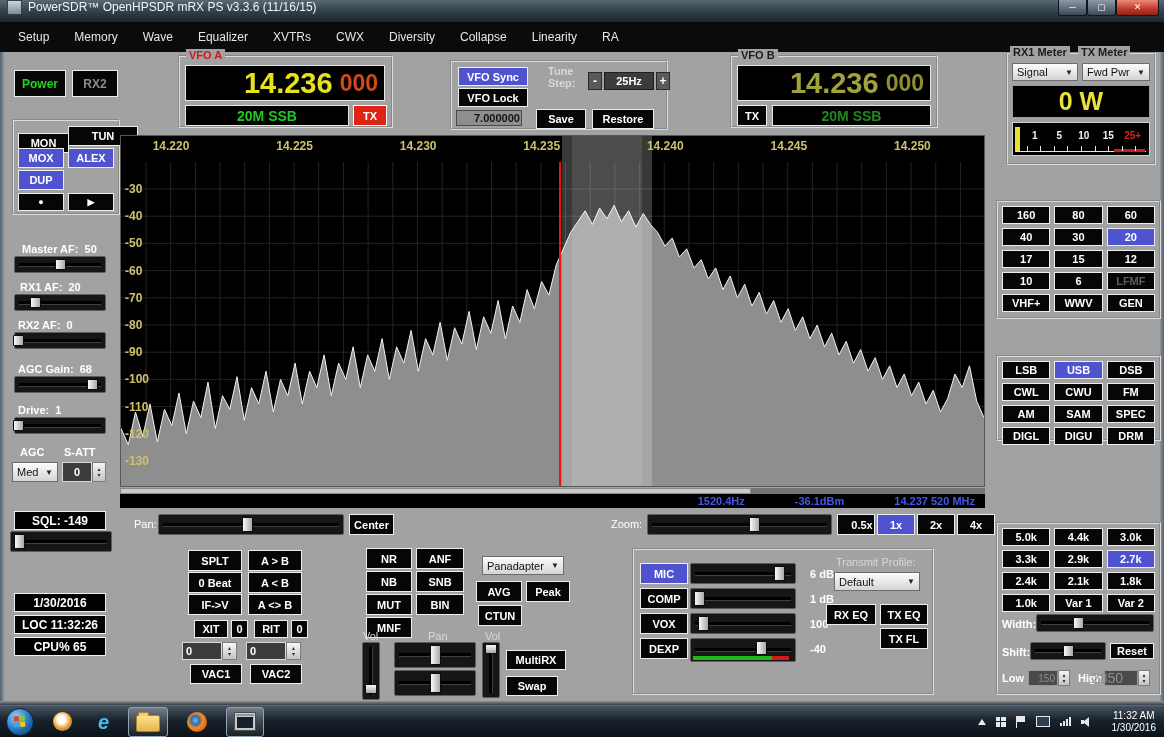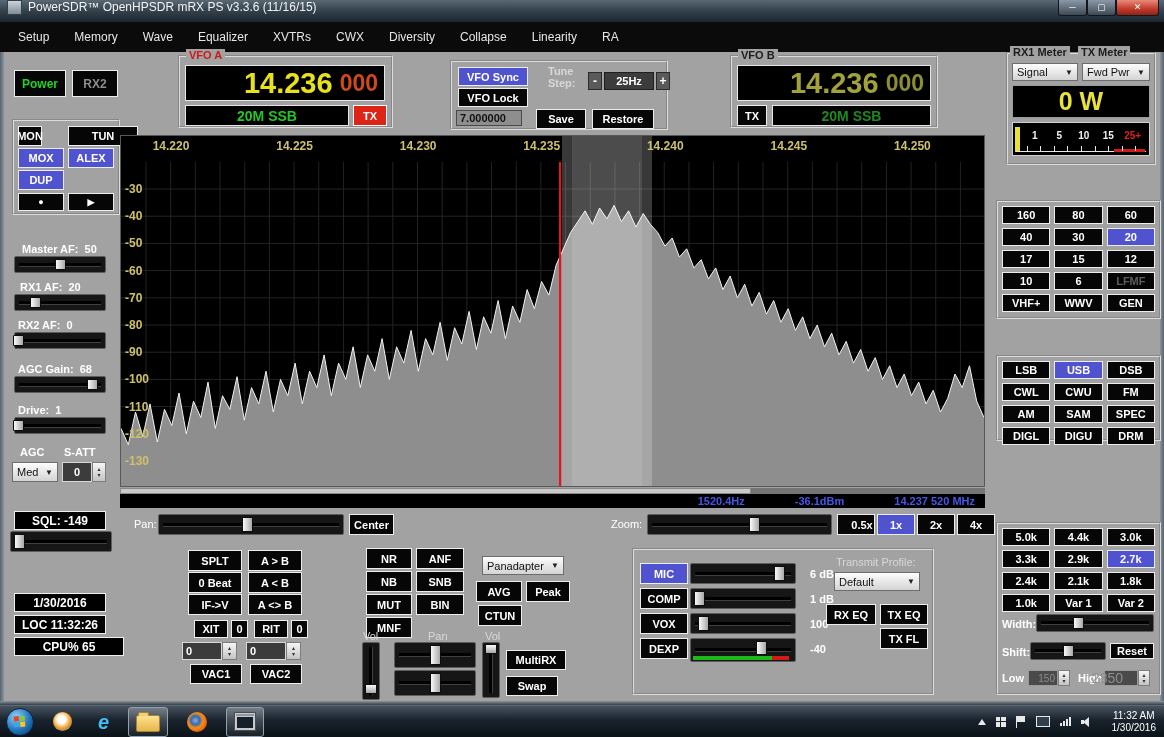--- a/index.html
+++ b/index.html
@@ -156,21 +156,21 @@
     </div>
 
   <div class="frame-l"></div>
   <div class="frame-r"></div>
   <div class="frame-b"></div>
 
   <div class="btn abs" style="left:14px;top:70px;width:52px;height:27px;color:#22d422;font-size:12px;">Power</div>
   <div class="btn abs" style="left:72px;top:70px;width:46px;height:27px;color:#8c8c8c;font-size:12px;">RX2</div>
 
   <div class="group" style="left:12px;top:119px;width:108px;height:96px;">
-    <div class="btn abs" style="left:4px;top:5px;width:24px;height:20px;">MON</div>
+    <div class="btn abs" style="left:4px;top:12px;width:51px;height:20px;">MON</div>
     <div class="btn abs" style="left:54px;top:5px;width:70px;height:20px;">TUN</div>
     <div class="btn blue abs" style="left:4px;top:27px;width:46px;height:20px;">MOX</div>
     <div class="btn blue abs" style="left:54px;top:27px;width:46px;height:20px;">ALEX</div>
     <div class="btn blue abs" style="left:4px;top:49px;width:46px;height:20px;">DUP</div>
     <div class="btn abs" style="left:4px;top:72px;width:46px;height:18px;font-size:9px;">●</div>
     <div class="btn abs" style="left:54px;top:72px;width:46px;height:18px;font-size:9px;">▶</div>
   </div>
 
   <div class="group" style="left:178px;top:55px;width:215px;height:73px;">
     <div class="gtitle red">VFO A</div>
@@ -181,21 +181,21 @@
     <div class="lcd" style="left:5px;top:48px;width:164px;height:21px;justify-content:center;">
       <span style="color:#22c822;font-size:14px;font-weight:bold;">20M SSB</span>
     </div>
     <div class="btn abs" style="left:173px;top:48px;width:34px;height:21px;background:#de2416;border-color:#fff;">TX</div>
   </div>
 
   <div class="group" style="left:450px;top:60px;width:218px;height:70px;">
     <div class="btn blue abs" style="left:6px;top:5px;width:70px;height:19px;">VFO Sync</div>
     <div class="btn abs" style="left:6px;top:26px;width:70px;height:19px;">VFO Lock</div>
     <div class="abs" style="left:4px;top:48px;width:66px;height:16px;background:#8e8e8e;border:1px solid #4a4a4a;
-         color:#111;font-size:11px;font-weight:bold;display:flex;align-items:center;padding-left:3px;box-sizing:border-box;">7.000000</div>
+         color:#111;font-size:11px;font-weight:bold;display:flex;align-items:center;padding-left:17px;box-sizing:border-box;">7.000000</div>
     <div class="lab dim" style="left:96px;top:3px;">Tune</div>
     <div class="lab dim" style="left:96px;top:15px;">Step:</div>
     <div class="abs" style="left:136px;top:10px;width:14px;height:18px;background:#5a5a5a;color:#fff;font-weight:bold;
          font-size:12px;display:flex;align-items:center;justify-content:center;border:1px solid #2a2a2a;box-sizing:border-box;">-</div>
     <div class="dvb" style="left:152px;top:10px;width:50px;height:18px;border-color:#1e1e1e;">25Hz</div>
     <div class="abs" style="left:204px;top:10px;width:14px;height:18px;background:#5a5a5a;color:#fff;font-weight:bold;
          font-size:12px;display:flex;align-items:center;justify-content:center;border:1px solid #2a2a2a;box-sizing:border-box;">+</div>
     <div class="btn abs" style="left:84px;top:47px;width:50px;height:20px;">Save</div>
     <div class="btn abs" style="left:140px;top:47px;width:62px;height:20px;">Restore</div>
   </div>
@@ -280,21 +280,21 @@
       <span>▾</span>
     </div>
 
   <div class="ibox" style="left:14px;top:511px;width:92px;height:19px;">SQL: -149</div>
   <div class="hsl" style="left:10px;top:531px;width:102px;height:21px;">
       <div class="thumb" style="left: calc(8% - 5px);"></div>
     </div>
 
   <div class="ibox" style="left:14px;top:593px;width:92px;height:19px;">1/30/2016</div>
   <div class="ibox" style="left:14px;top:615px;width:92px;height:19px;">LOC 11:32:26</div>
-  <div class="ibox" style="left:14px;top:637px;width:110px;height:19px;">CPU%  65</div>
+  <div class="ibox" style="left:14px;top:637px;width:92px;height:19px;">CPU%  65</div>
 
   <div id="spectrum"><svg viewBox="0 0 863 350" width="100%" height="100%" preserveAspectRatio="none">
         <line x1="25" y1="26" x2="25" y2="350" stroke="#232323" stroke-width="1"></line>
         <line x1="49.68" y1="26" x2="49.68" y2="350" stroke="#232323" stroke-width="1"></line>
         <line x1="74.36" y1="26" x2="74.36" y2="350" stroke="#232323" stroke-width="1"></line>
         <line x1="99.03999999999999" y1="26" x2="99.03999999999999" y2="350" stroke="#232323" stroke-width="1"></line>
         <line x1="123.72" y1="26" x2="123.72" y2="350" stroke="#232323" stroke-width="1"></line>
         <line x1="148.4" y1="26" x2="148.4" y2="350" stroke="#232323" stroke-width="1"></line>
         <line x1="173.07999999999998" y1="26" x2="173.07999999999998" y2="350" stroke="#232323" stroke-width="1"></line>
         <line x1="197.76" y1="26" x2="197.76" y2="350" stroke="#232323" stroke-width="1"></line>

